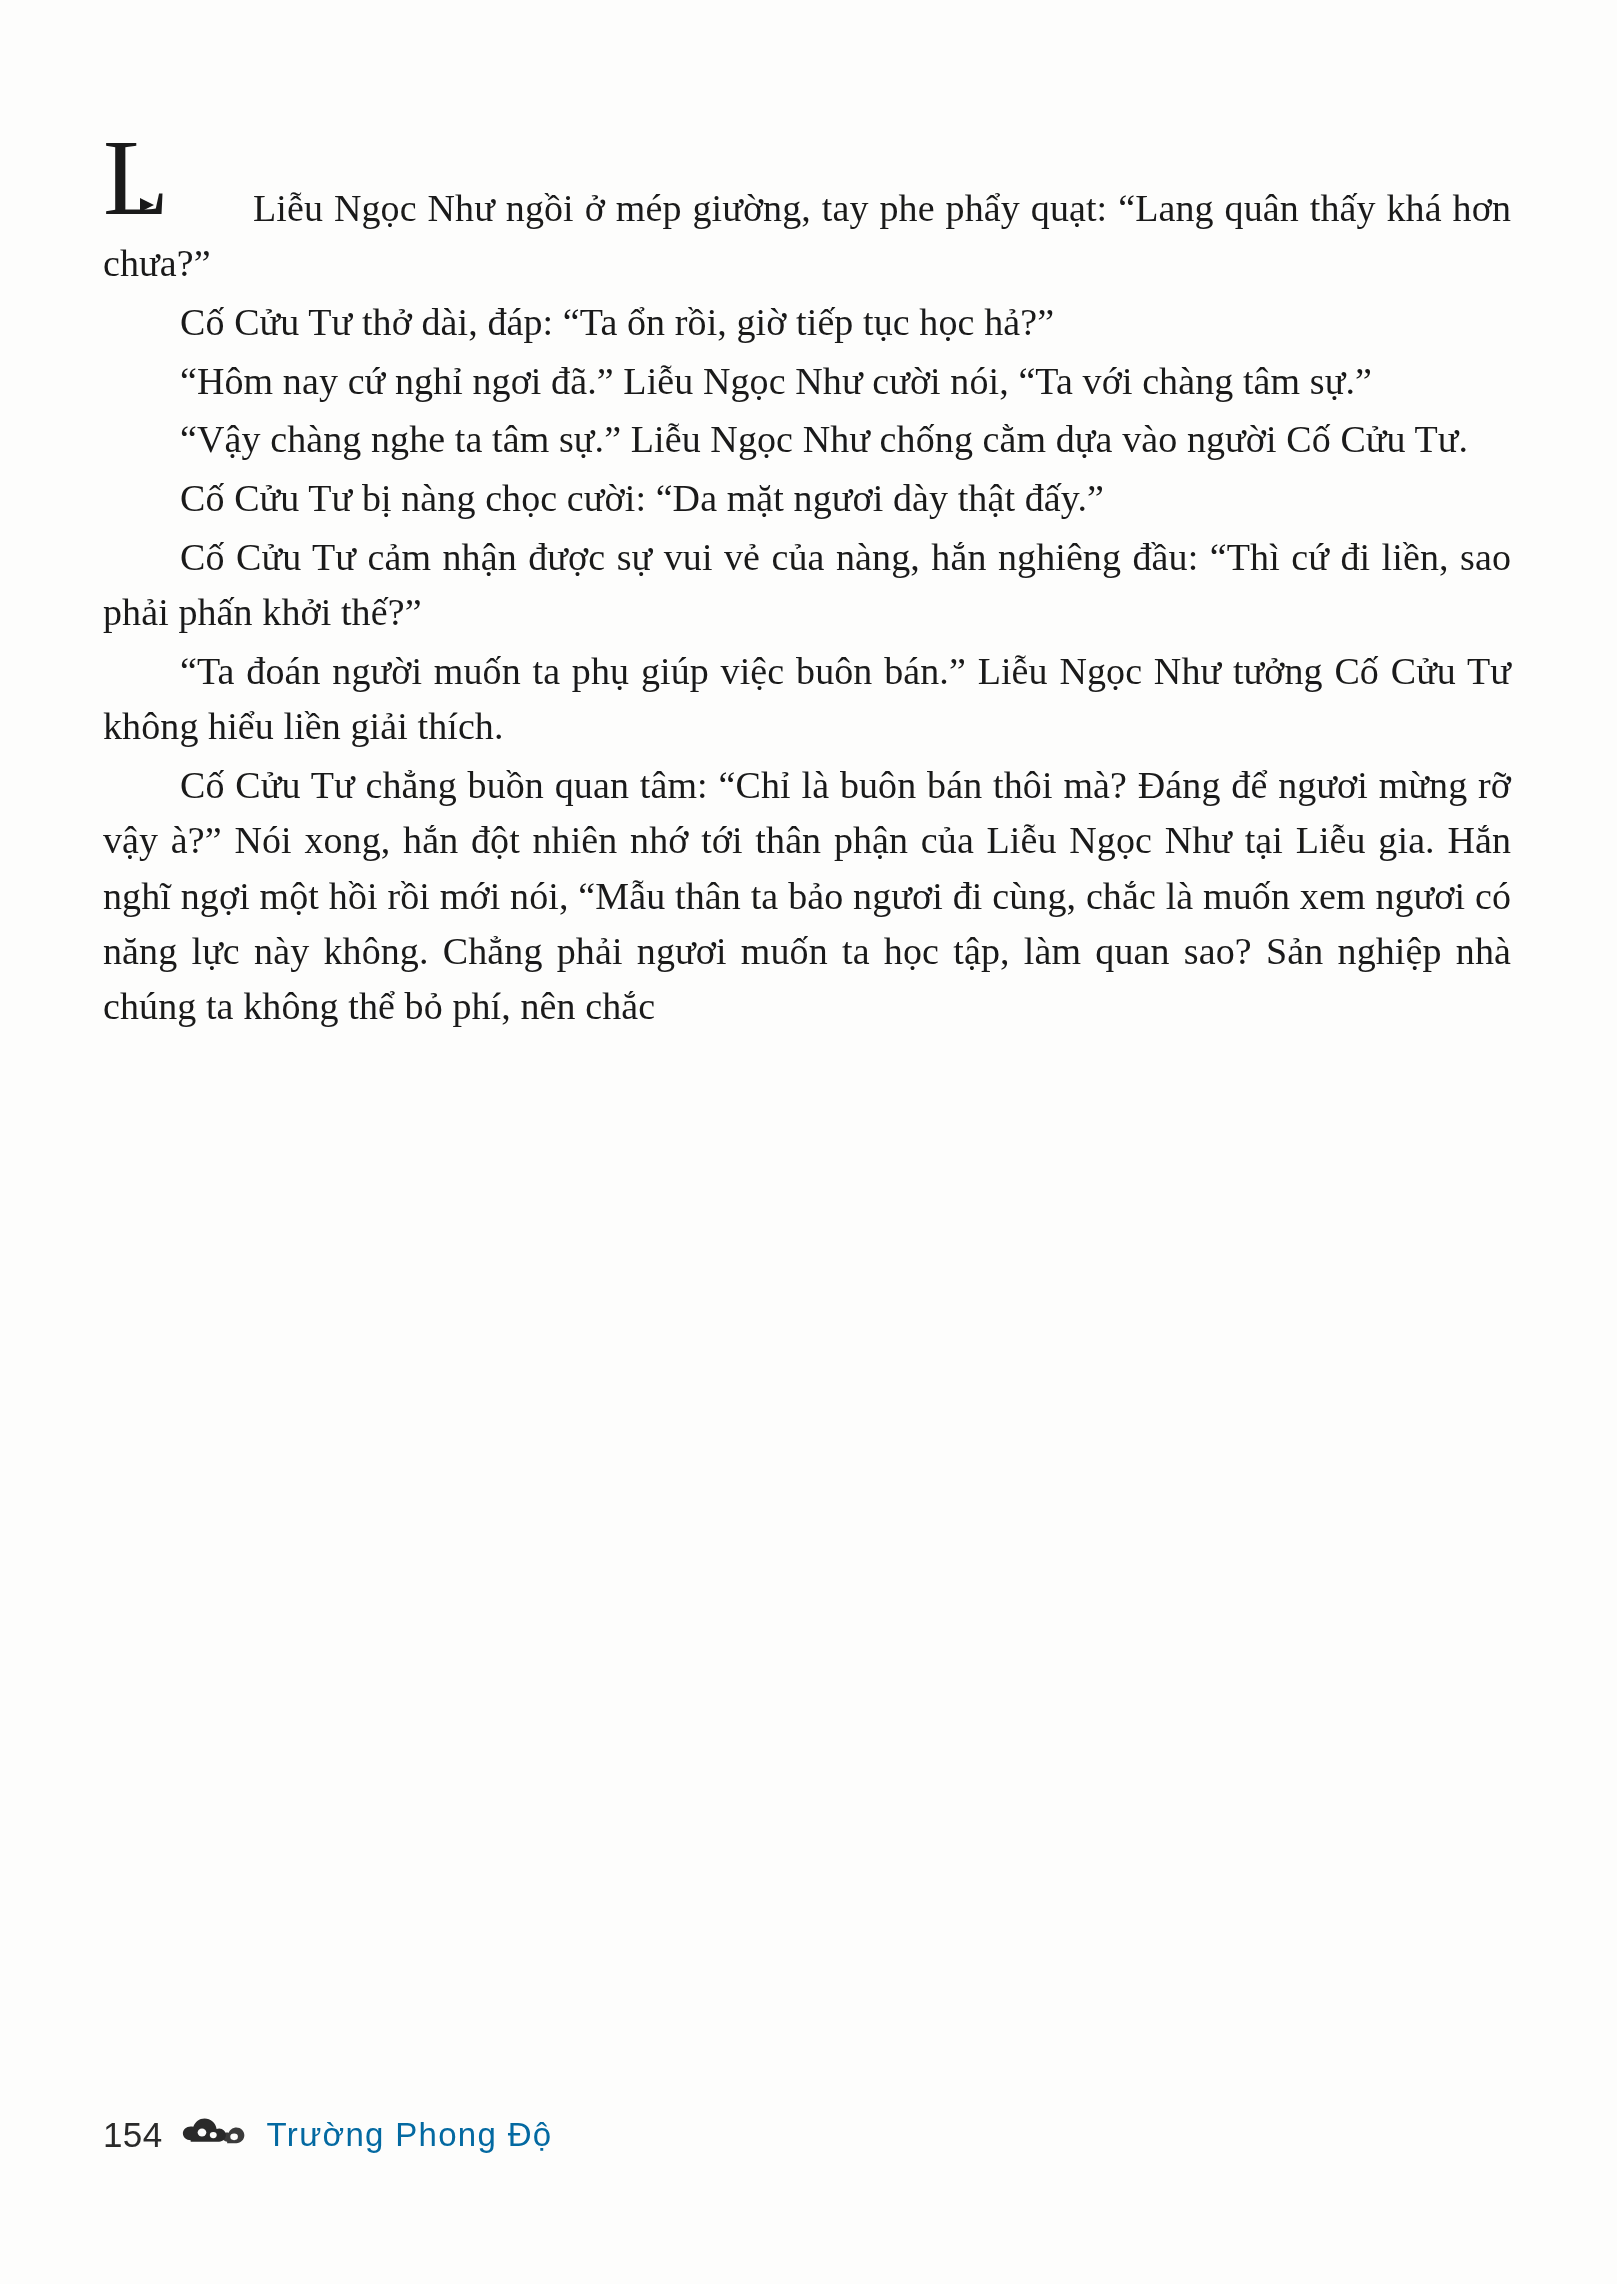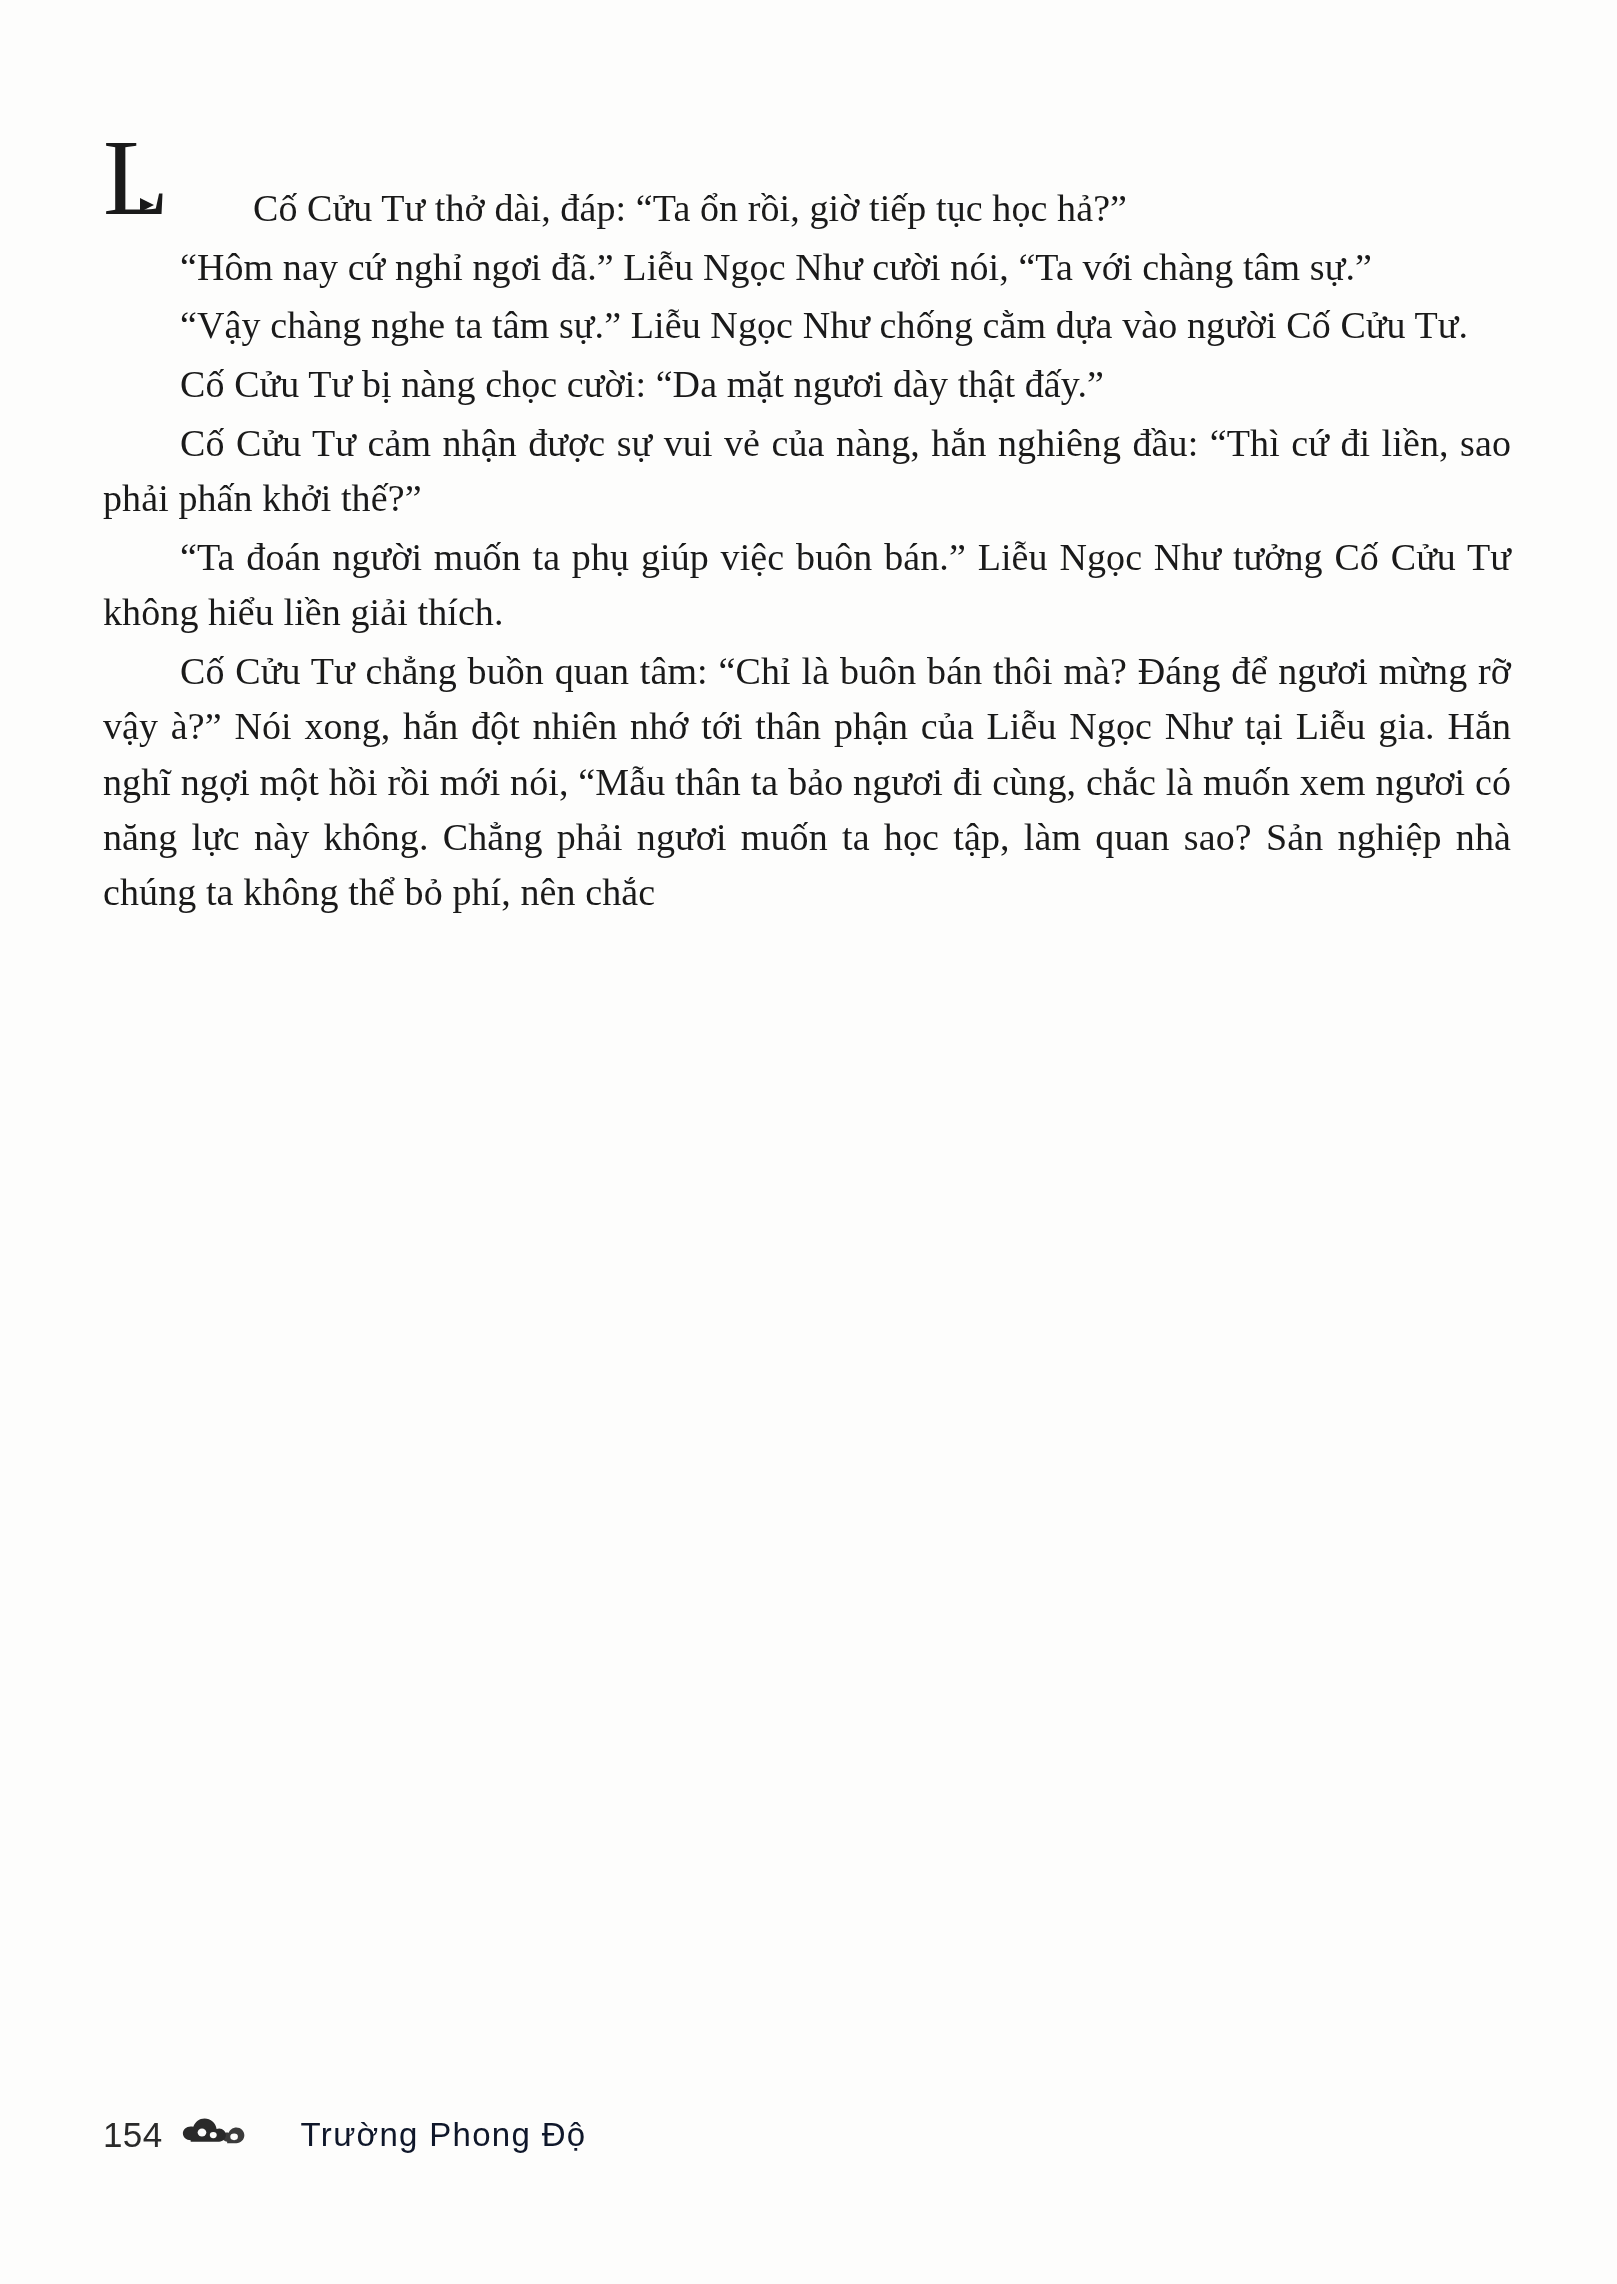--- a/index.html
+++ b/index.html
@@ -90,35 +90,35 @@
     letter-spacing: 0.4px;
     text-align: center;
   }
   .cloud-ornament {
     display: block;
   }
   .book-title {
     font-family: "Liberation Sans", sans-serif;
     font-size: 33px;
     letter-spacing: 1.3px;
-    color: #0f172a;
-    margin-left: 34px;
+    color: #0369a1;
   }
 </style>
 </head>
 <body>
 
 <div class="page">
 
   <div class="text-column">
 
     <p class="para first">
       <span class="dropcap"><span>L</span><span class="deco"></span></span><span class="first-line-pad"></span>
     </p>
 
+    <p class="para"><span>Liễu Ngọc Như ngồi ở mép giường, tay phe phẩy quạt: “Lang quân thấy khá hơn chưa?”</span></p>
     <p class="para"><span>Cố Cửu Tư thở dài, đáp: “Ta ổn rồi, giờ tiếp tục học hả?”</span></p>
     <p class="para"><span>“Hôm nay cứ nghỉ ngơi đã.” Liễu Ngọc Như cười nói, “Ta với chàng tâm sự.”</span></p>
     <p class="para"><span>“Vậy chàng nghe ta tâm sự.” Liễu Ngọc Như chống cằm dựa vào người Cố Cửu Tư.</span></p>
     <p class="para"><span>Cố Cửu Tư bị nàng chọc cười: “Da mặt ngươi dày thật đấy.”</span></p>
     <p class="para"><span>Cố Cửu Tư cảm nhận được sự vui vẻ của nàng, hắn nghiêng đầu: “Thì cứ đi liền, sao phải phấn khởi thế?”</span></p>
     <p class="para"><span>“Ta đoán người muốn ta phụ giúp việc buôn bán.” Liễu Ngọc Như tưởng Cố Cửu Tư không hiểu liền giải thích.</span></p>
     <p class="para"><span>Cố Cửu Tư chẳng buồn quan tâm: “Chỉ là buôn bán thôi mà? Đáng để ngươi mừng rỡ vậy à?” Nói xong, hắn đột nhiên nhớ tới thân phận của Liễu Ngọc Như tại Liễu gia. Hắn nghĩ ngợi một hồi rồi mới nói, “Mẫu thân ta bảo ngươi đi cùng, chắc là muốn xem ngươi có năng lực này không. Chẳng phải ngươi muốn ta học tập, làm quan sao? Sản nghiệp nhà chúng ta không thể bỏ phí, nên chắc</span></p>
 
   </div>
 

